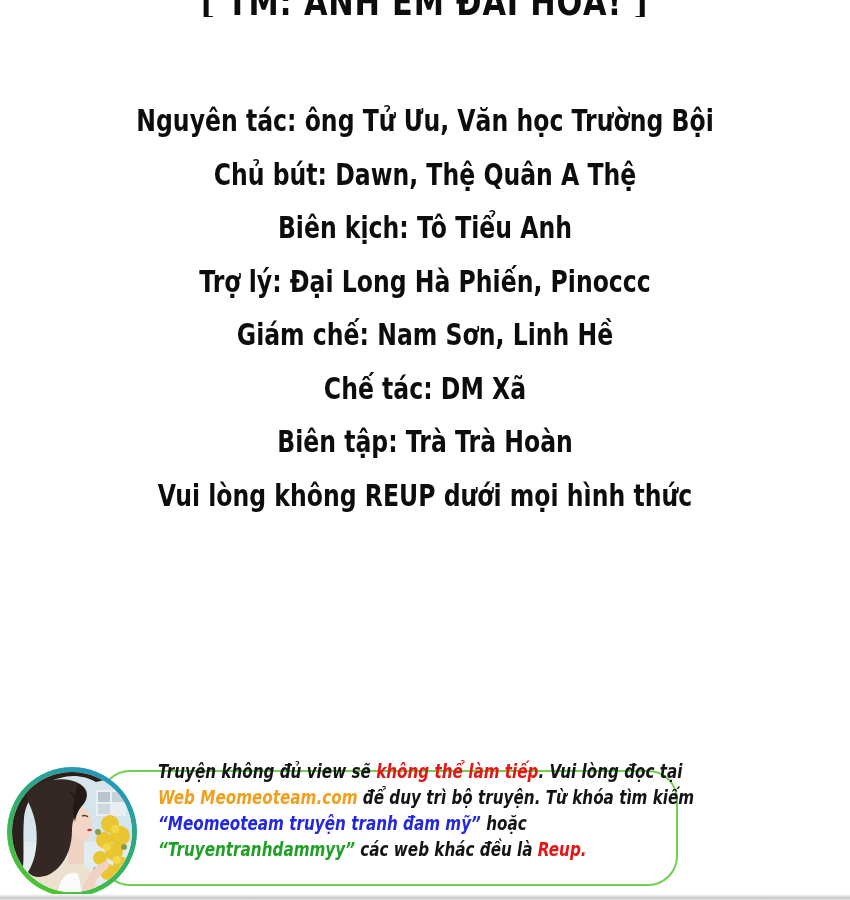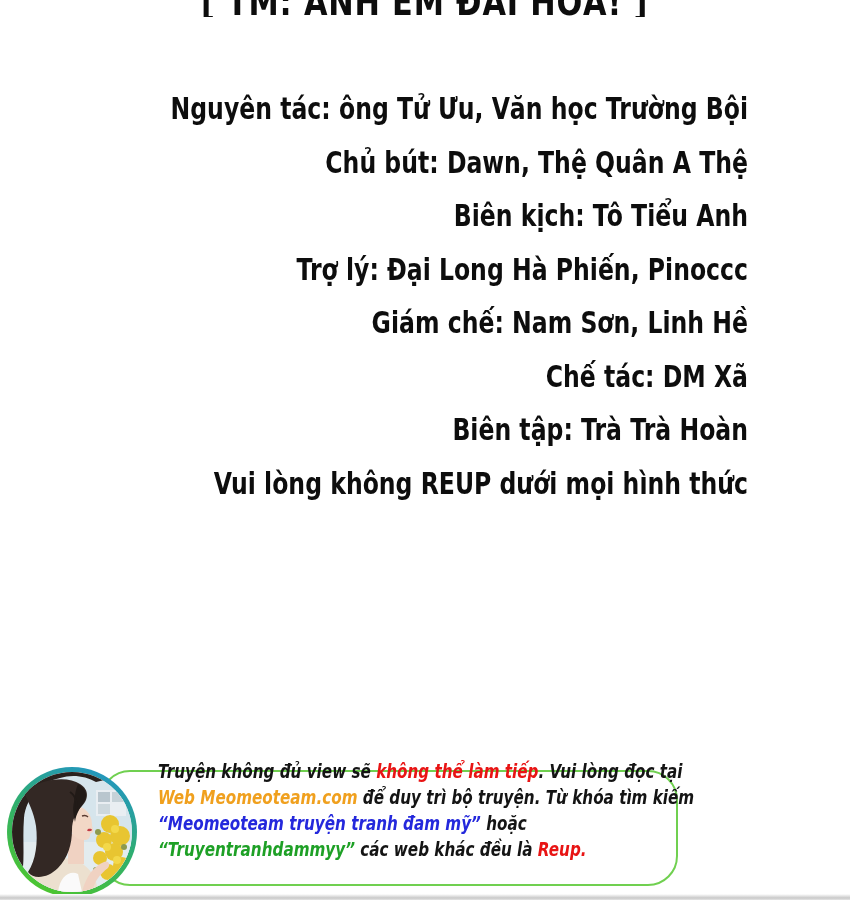--- a/index.html
+++ b/index.html
@@ -19,22 +19,22 @@
   .title-text{
     display:inline-block;
     margin-top:-17px;
     font-size:38px;line-height:38px;font-weight:700;
     color:#0d0d0d;letter-spacing:1px;white-space:nowrap;
     transform:scaleX(.8);transform-origin:50% 50%;
   }
 
   
   .credits{
-    position:absolute;left:0;top:82px;width:850px;
-    text-align:right;color:#0d0d0d;
+    position:absolute;left:0;top:94px;width:850px;
+    text-align:center;color:#0d0d0d;
   }
   .credit-line{
     font-size:31px;line-height:53.5px;font-weight:700;
     white-space:nowrap;
     transform:scaleX(.76);transform-origin:50% 50%;
   }
 
   
   .note-box{
     position:absolute;left:100px;top:770px;width:578px;height:116px;

